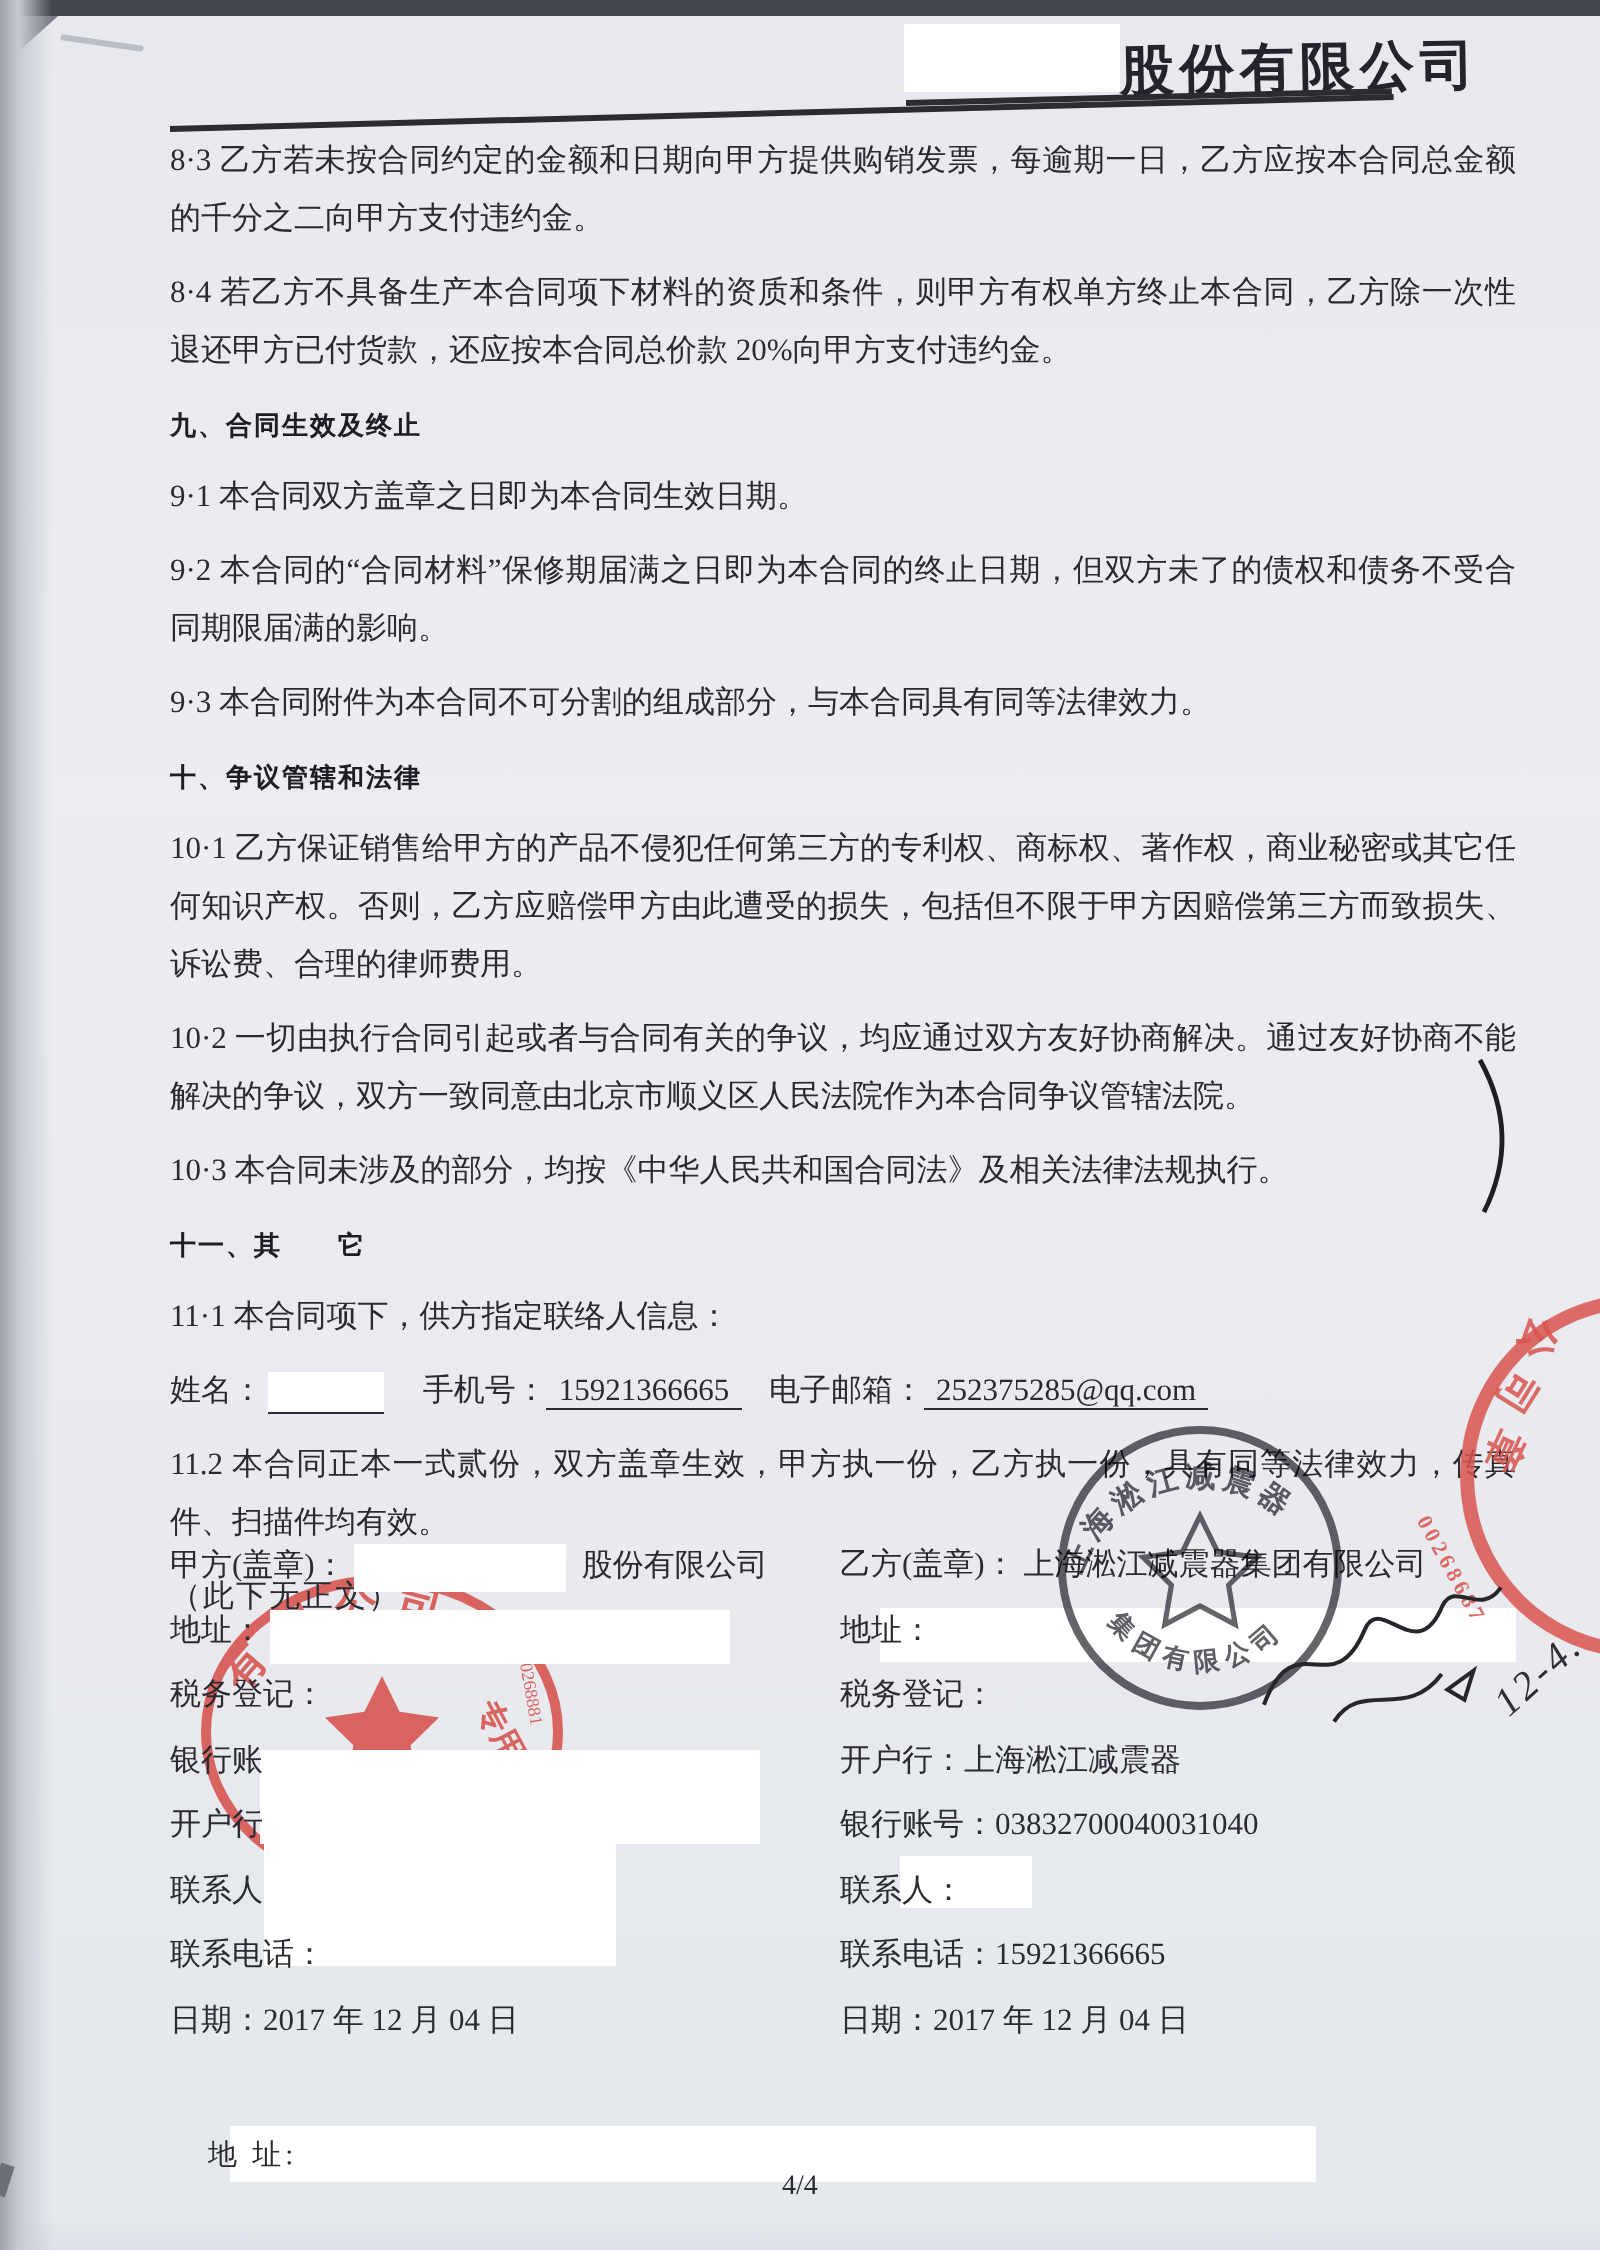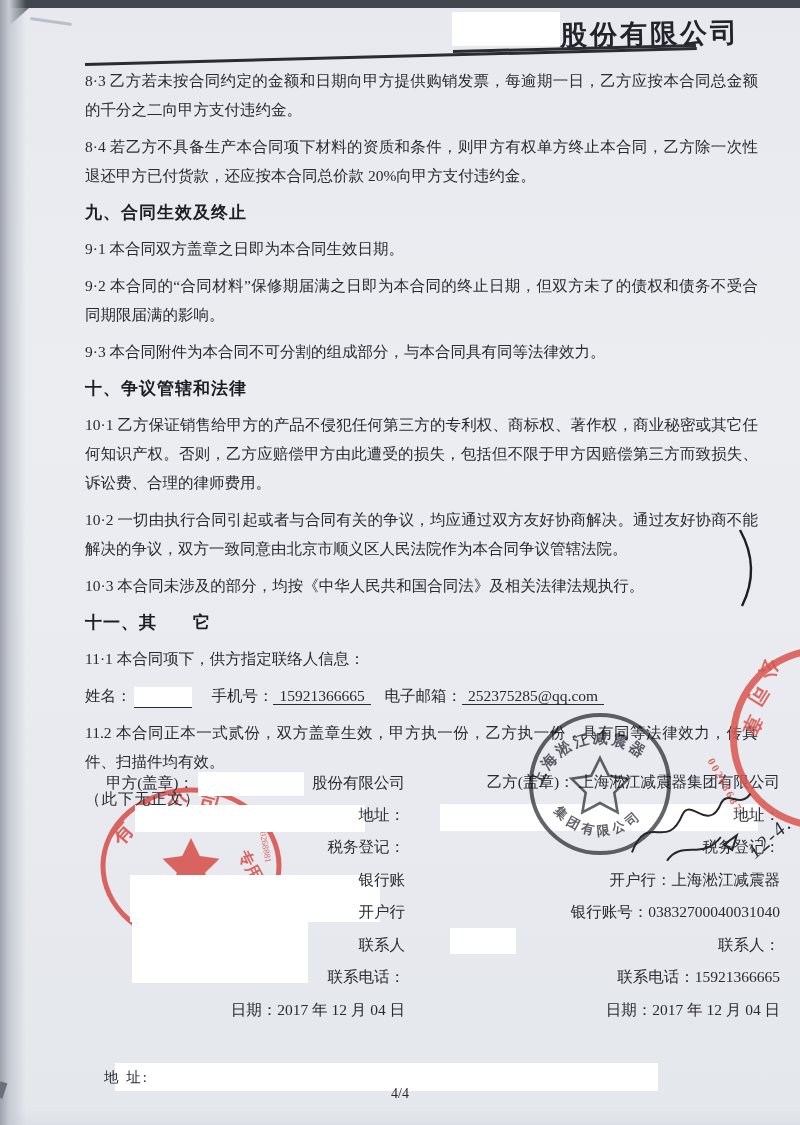--- a/index.html
+++ b/index.html
@@ -23,41 +23,41 @@
   .hdr-company{position:absolute;left:560px;top:16px;font-size:27px;font-weight:bold;
     letter-spacing:3px;color:#23232b;transform:rotate(-1deg);z-index:4;}
   .hdr-underline{position:absolute;left:453px;top:50px;width:243px;height:3px;background:#2b2b31;
     transform:rotate(-1.4deg);transform-origin:left center;z-index:4;}
   .hdr-rule{position:absolute;left:85px;top:63px;width:612px;height:2.5px;background:#2b2b31;
     transform:rotate(-1.5deg);transform-origin:left center;z-index:4;}
   
   .content{position:absolute;left:85px;top:66px;width:673px;z-index:4;
     font-size:15.5px;line-height:29px;text-align:justify;}
   .content p{margin:0 0 8px 0;}
-  .content h3{margin:10px 0 8px 0;font-size:17px;line-height:26px;color:#1d1d25;letter-spacing:1px;}
+  .content h3{margin:10px 0 8px 0;font-size:13px;line-height:26px;color:#1d1d25;letter-spacing:1px;}
   .contact-line .uline{border-bottom:1.6px solid #2a2a32;padding:0 6px;}
   .contact-line .gap{display:inline-block;width:10px;}
   .no-text{letter-spacing:1px;}
   
   .redact{position:absolute;background:#ffffff;z-index:3;}
   .redact-inline{display:inline-block;background:#ffffff;vertical-align:middle;}
   .hdr-box{left:452px;top:12px;width:108px;height:34px;z-index:3;}
   .name-box{width:58px;height:20px;border-bottom:1.6px solid #2a2a32;margin:0 6px 0 2px;}
   .pa-name-box{width:106px;height:24px;margin:0 8px 0 4px;}
   .pa-addr-box{left:135px;top:805px;width:230px;height:27px;}
   .pa-big-box{left:130px;top:875px;width:250px;height:47px;}
   .pa-contact-box{left:132px;top:903px;width:176px;height:80px;}
   .pb-addr-box{left:440px;top:804px;width:318px;height:27px;}
   .pb-contact-box{left:450px;top:928px;width:66px;height:26px;}
   .footer-box{left:115px;top:1063px;width:543px;height:28px;}
   
   .sig-col{position:absolute;top:772px;z-index:4;font-size:15.5px;}
   .sig-a{left:85px;width:320px;}
   .sig-b{left:420px;width:360px;}
-  .sig-row{height:32.5px;white-space:nowrap;text-align:right;}
+  .sig-row{height:32.5px;white-space:nowrap;}
   
   .stamp-a{position:absolute;left:96px;top:780px;z-index:2;opacity:.88;}
   .stamp-b{position:absolute;left:527px;top:710px;z-index:5;opacity:.82;mix-blend-mode:multiply;}
   .stamp-edge{position:absolute;left:730px;top:647px;width:166px;height:168px;border:7px solid #d9544e;
     border-radius:50%;z-index:5;opacity:.85;}
   .edge-char{position:absolute;color:#d9544e;font-weight:bold;z-index:5;opacity:.85;}
   .edge-serial{position:absolute;left:716px;top:756px;width:110px;color:#d9544e;font-size:11px;
     font-weight:bold;letter-spacing:2px;transform:rotate(61deg);transform-origin:left top;z-index:5;opacity:.85;}
   .scribble{position:absolute;left:622px;top:788px;z-index:6;transform:rotate(-6deg);}
   .hand-note{position:absolute;left:744px;top:826px;font-size:20px;color:#2e2e36;

